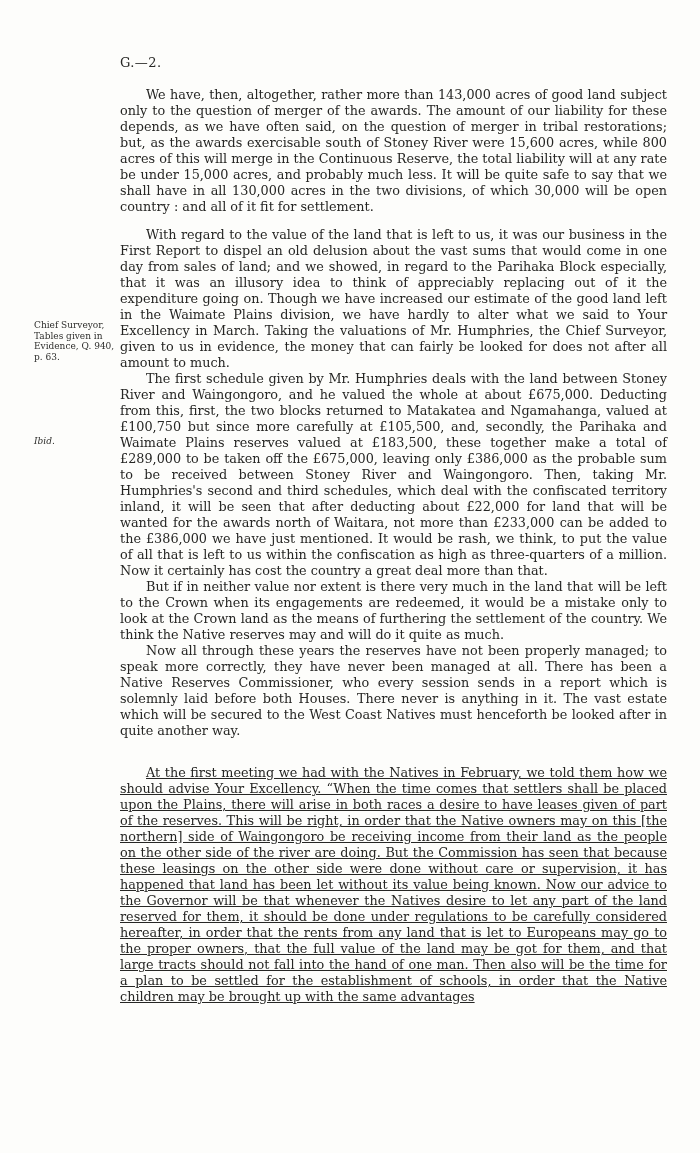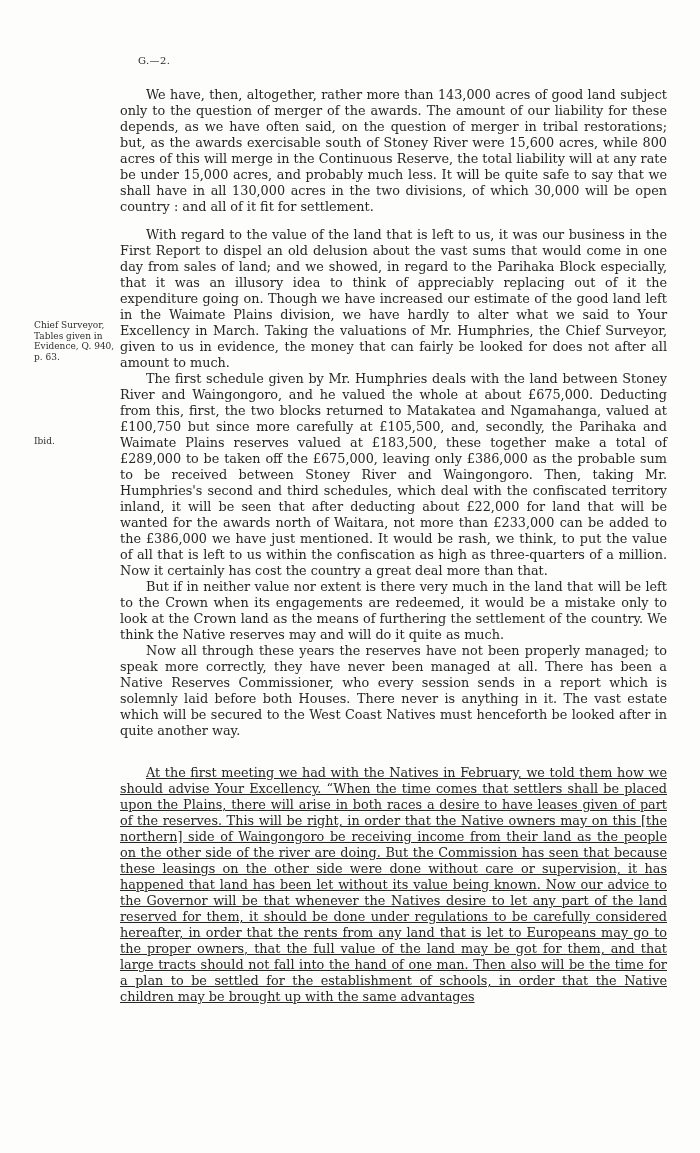--- a/index.html
+++ b/index.html
@@ -14,23 +14,22 @@
     margin: 0 auto;
     background: #fdfdfb;
     font-family: "DejaVu Serif", "Liberation Serif", serif;
     color: #262624;
     overflow: hidden;
   }
   .header-sig {
     position: absolute;
     top: 55px;
     left: 120px;
-    font-size: 10px;
+    font-size: 13px;
     letter-spacing: 0.4px;
-    margin-left: 18px;
   }
   .header-page {
     position: absolute;
     top: 55px;
     left: 120px;
     width: 547px;
     text-align: center;
     font-size: 13.5px;
   }
   .body-col {
@@ -59,21 +58,21 @@
   }
   .margin-note {
     position: absolute;
     left: 34px;
     width: 84px;
     font-size: 9px;
     line-height: 10.5px;
     text-align: left;
     color: #2e2e2c;
   }
-  .italic { }
+  .italic { font-style: italic; }
 </style>
 </head>
 <body>
 
 <div class="page">
 
   <span class="header-sig">G.—2.</span>
 
   <div class="margin-note" style="top:320px">Chief Surveyor, Tables given in Evidence, Q. 940, p. 63.</div>
   <div class="margin-note italic" style="top:436px">Ibid.</div>

